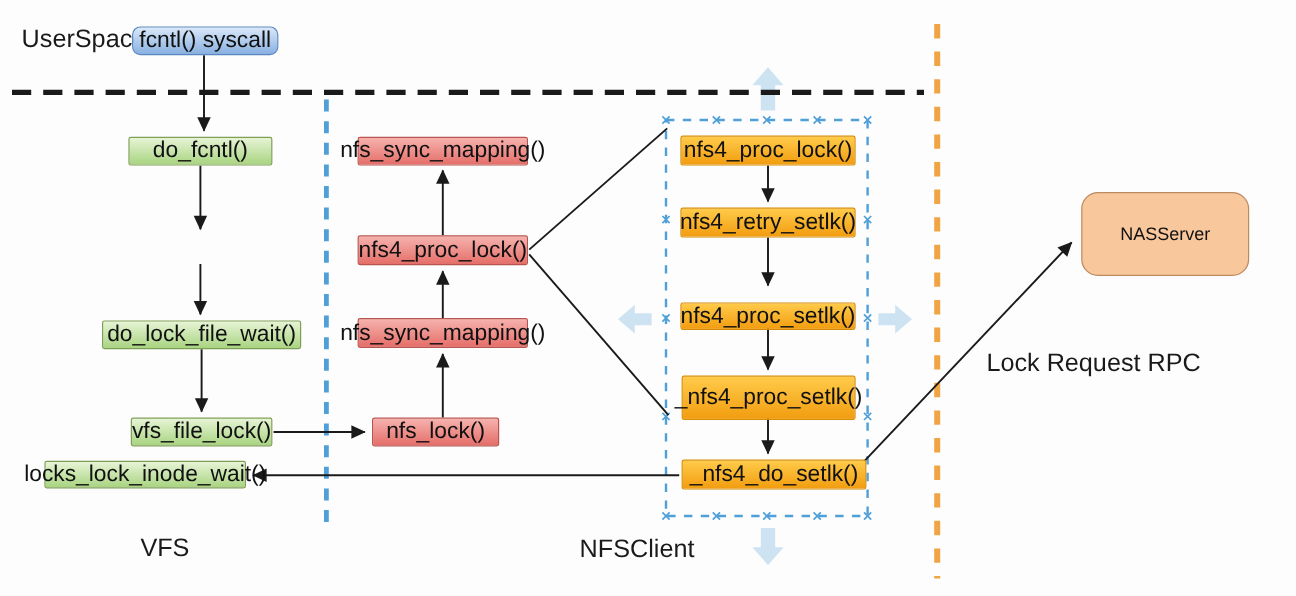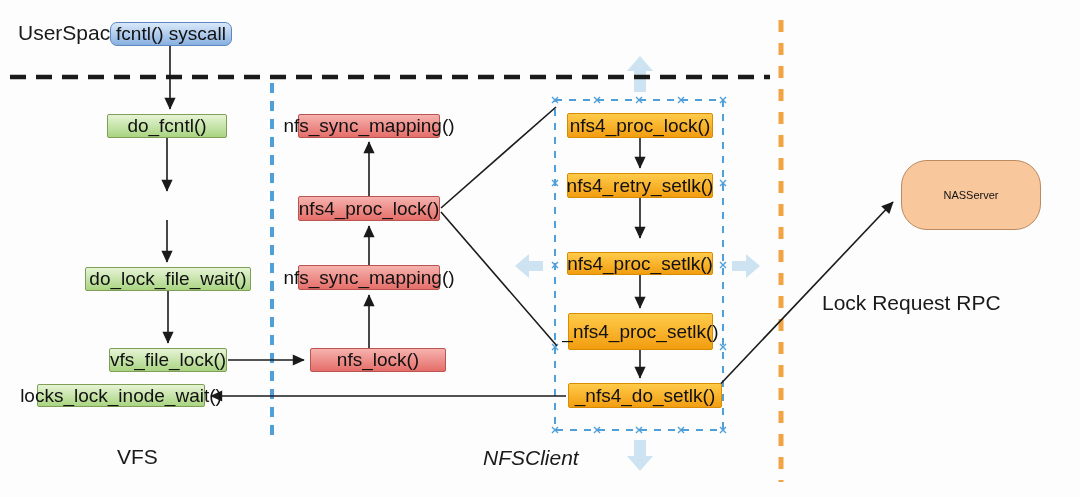--- a/index.html
+++ b/index.html
@@ -43,22 +43,22 @@
     border-radius: 2px;
   }
   .node.orange {
     background: linear-gradient(#ffcb4a, #f29d10);
     border: 1px solid #d98c00;
     border-radius: 2px;
   }
   .node.nas {
     background: #f9c79c;
     border: 1.5px solid #ba8b60;
-    border-radius: 26px;
-    font-size: 11px;
+    border-radius: 14px;
+    font-size: 15px;
   }
   .dlabel {
     position: absolute;
     font-size: 21px;
     color: #1a1a1a;
     white-space: nowrap;
     z-index: 2;
   }
 </style>
 </head>
@@ -124,34 +124,34 @@
       <path d="M640 198 V238" marker-end="url(#ah)"></path>
       <path d="M640 268 V308" marker-end="url(#ah)"></path>
       <path d="M640 338 V378" marker-end="url(#ah)"></path>
       <path d="M566 396 H211" marker-end="url(#ah)"></path>
       <path d="M713 392 L893 202" marker-end="url(#ah)"></path>
     </g>
   </svg>
 
   <div class="dlabel" style="left:18px; top:21px;">UserSpace</div>
   <div class="dlabel" style="left:117px; top:445px;">VFS</div>
-  <div class="dlabel" style="left:483px; top:446px;font-style:italic;">NFSClient</div>
+  <div class="dlabel" style="left:483px; top:446px;">NFSClient</div>
   <div class="dlabel" style="left:822px; top:291px;">Lock Request RPC</div>
 
   <div class="node blue" style="left:110px; top:22px; width:122px; height:24px;">fcntl() syscall</div>
 
   <div class="node green" style="left:107px; top:114px; width:120px; height:24px;">do_fcntl()</div>
   <div class="node green" style="left:85px; top:267px; width:166px; height:24px;">do_lock_file_wait()</div>
   <div class="node green" style="left:109px; top:348px; width:118px; height:24px;">vfs_file_lock()</div>
   <div class="node green" style="left:37px; top:384px; width:168px; height:23px;">locks_lock_inode_wait()</div>
 
   <div class="node red" style="left:298px; top:114px; width:142px; height:24px;">nfs_sync_mapping()</div>
   <div class="node red" style="left:298px; top:196px; width:142px; height:25px;">nfs4_proc_lock()</div>
   <div class="node red" style="left:298px; top:265px; width:142px; height:25px;">nfs_sync_mapping()</div>
-  <div class="node red" style="left:310px; top:348px; width:136px; height:24px;">nfs_lock()</div>
+  <div class="node red" style="left:310px; top:348px; width:106px; height:24px;">nfs_lock()</div>
 
   <div class="node orange" style="left:567px; top:113px; width:146px; height:25px;">nfs4_proc_lock()</div>
   <div class="node orange" style="left:567px; top:173px; width:146px; height:25px;">nfs4_retry_setlk()</div>
   <div class="node orange" style="left:567px; top:252px; width:146px; height:23px;">nfs4_proc_setlk()</div>
   <div class="node orange" style="left:568px; top:313px; width:145px; height:37px;">_nfs4_proc_setlk()</div>
   <div class="node orange" style="left:568px; top:383px; width:154px; height:25px;">_nfs4_do_setlk()</div>
 
   <div class="node nas" style="left:901px; top:160px; width:140px; height:70px;">NASServer</div>
 
 </div>

